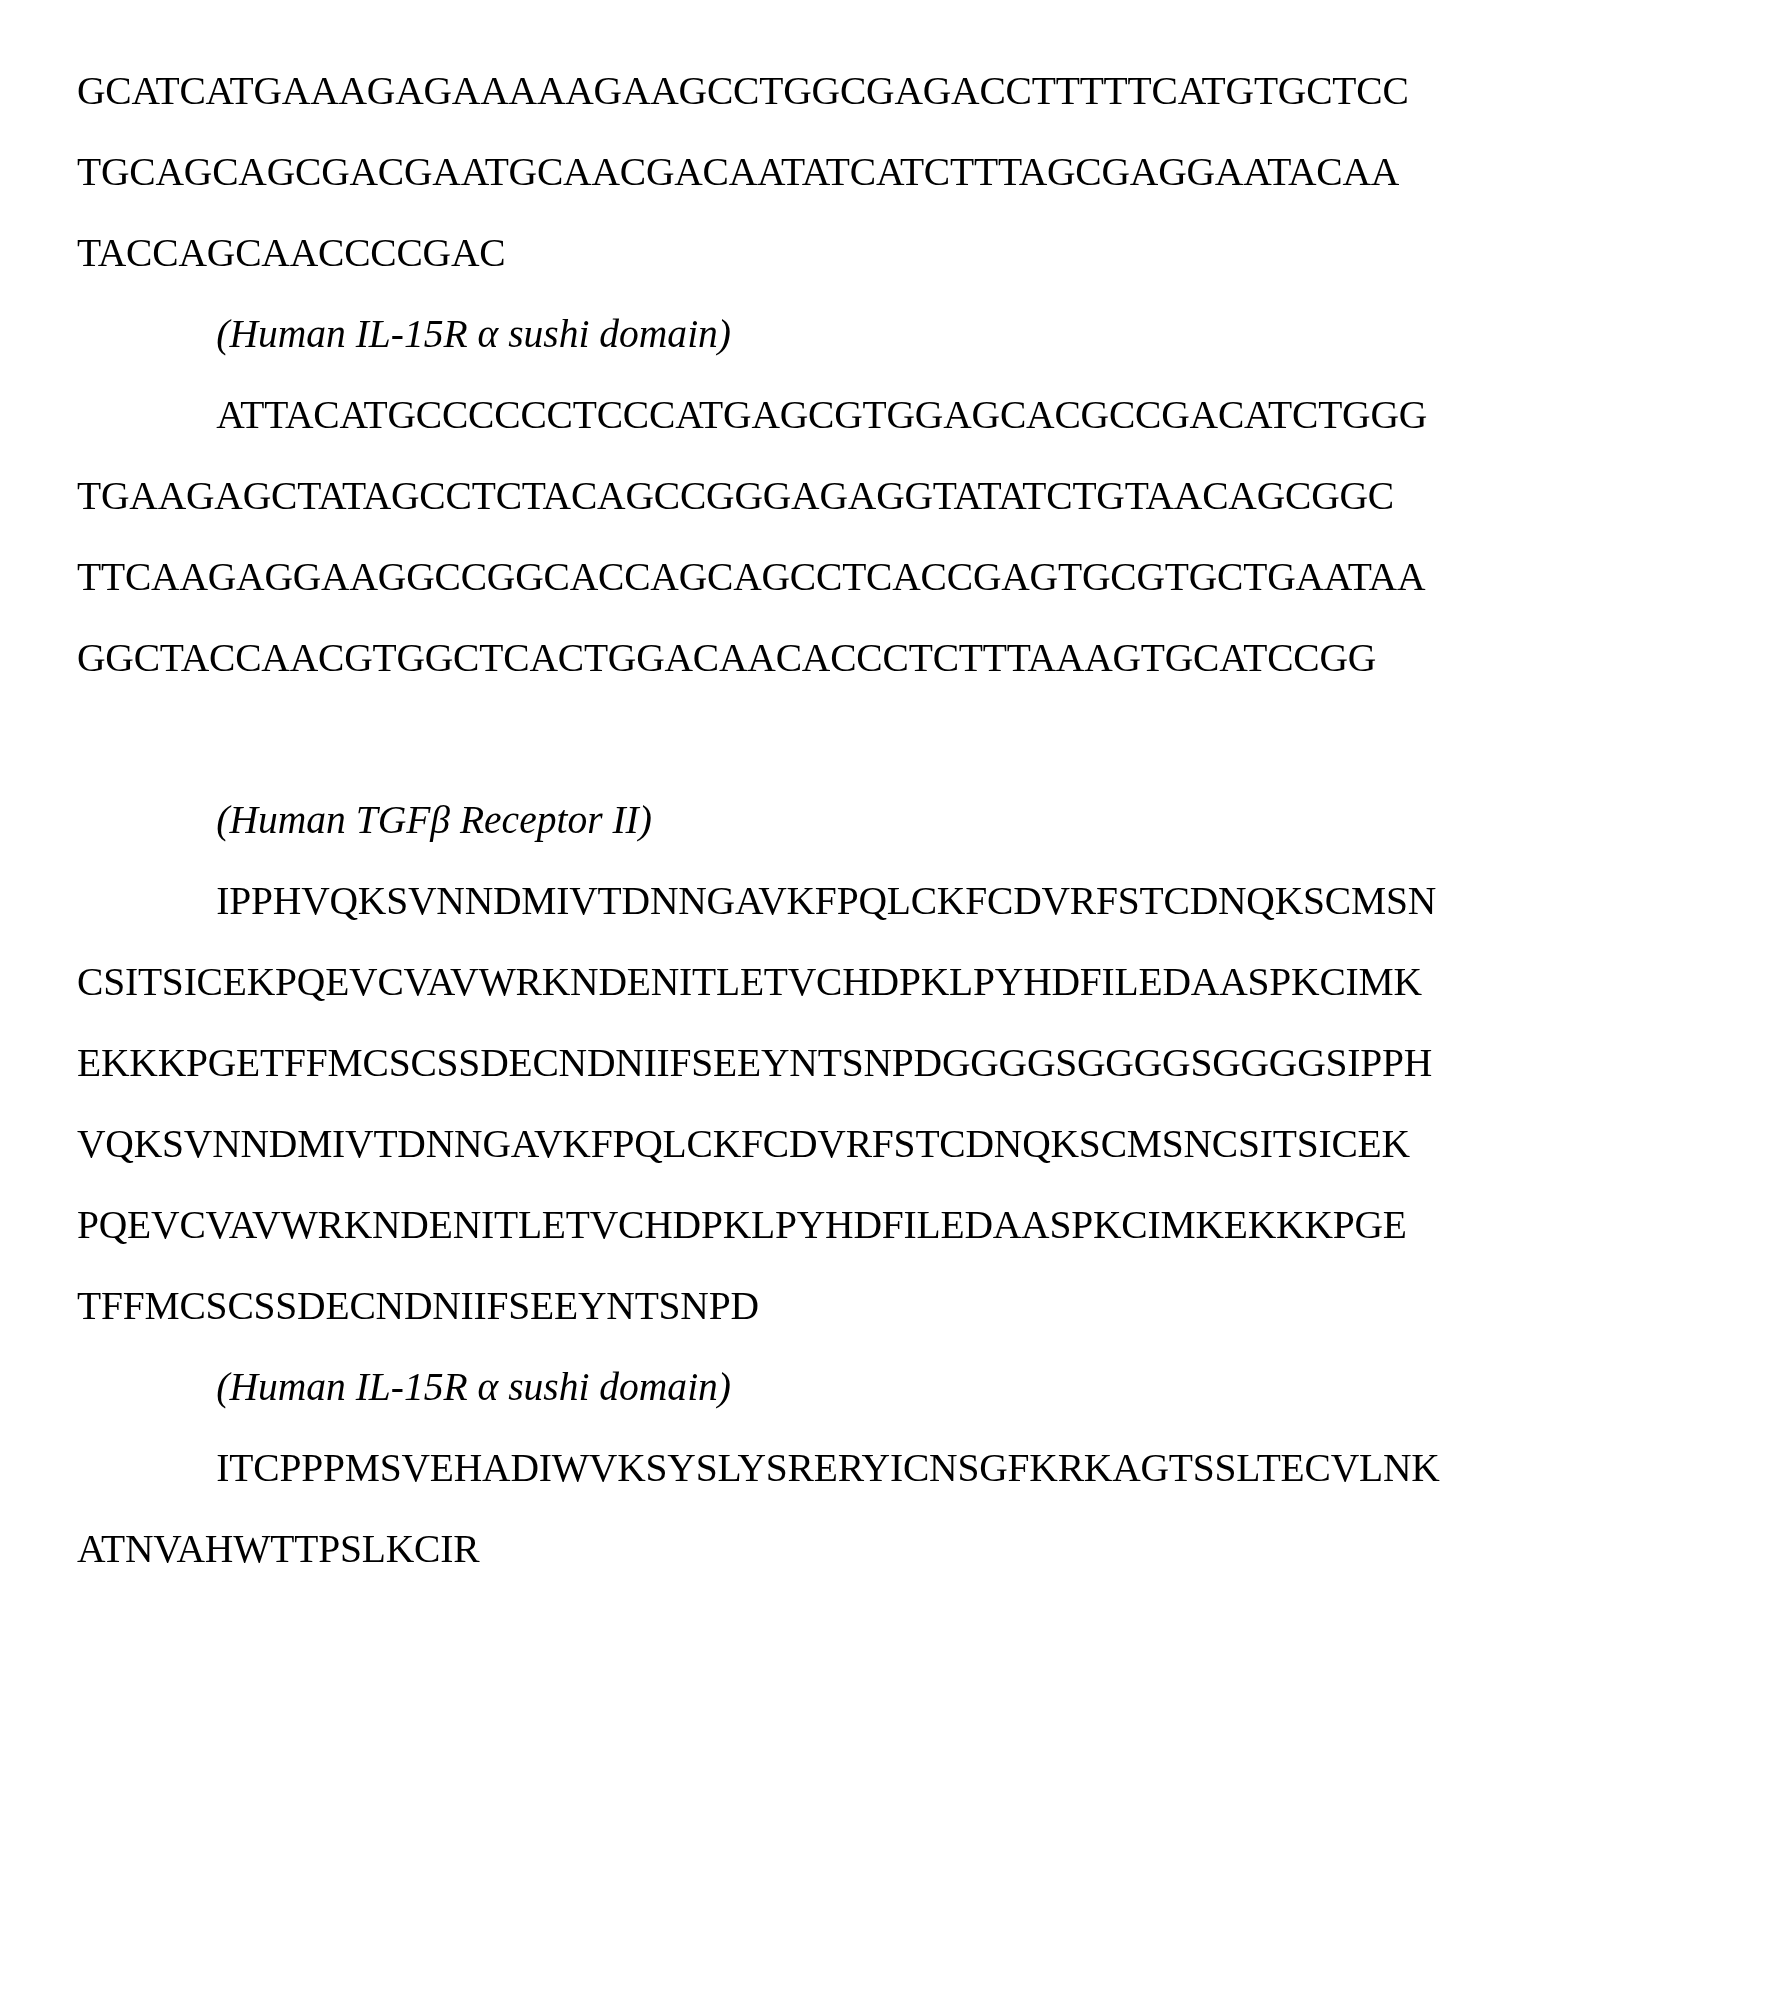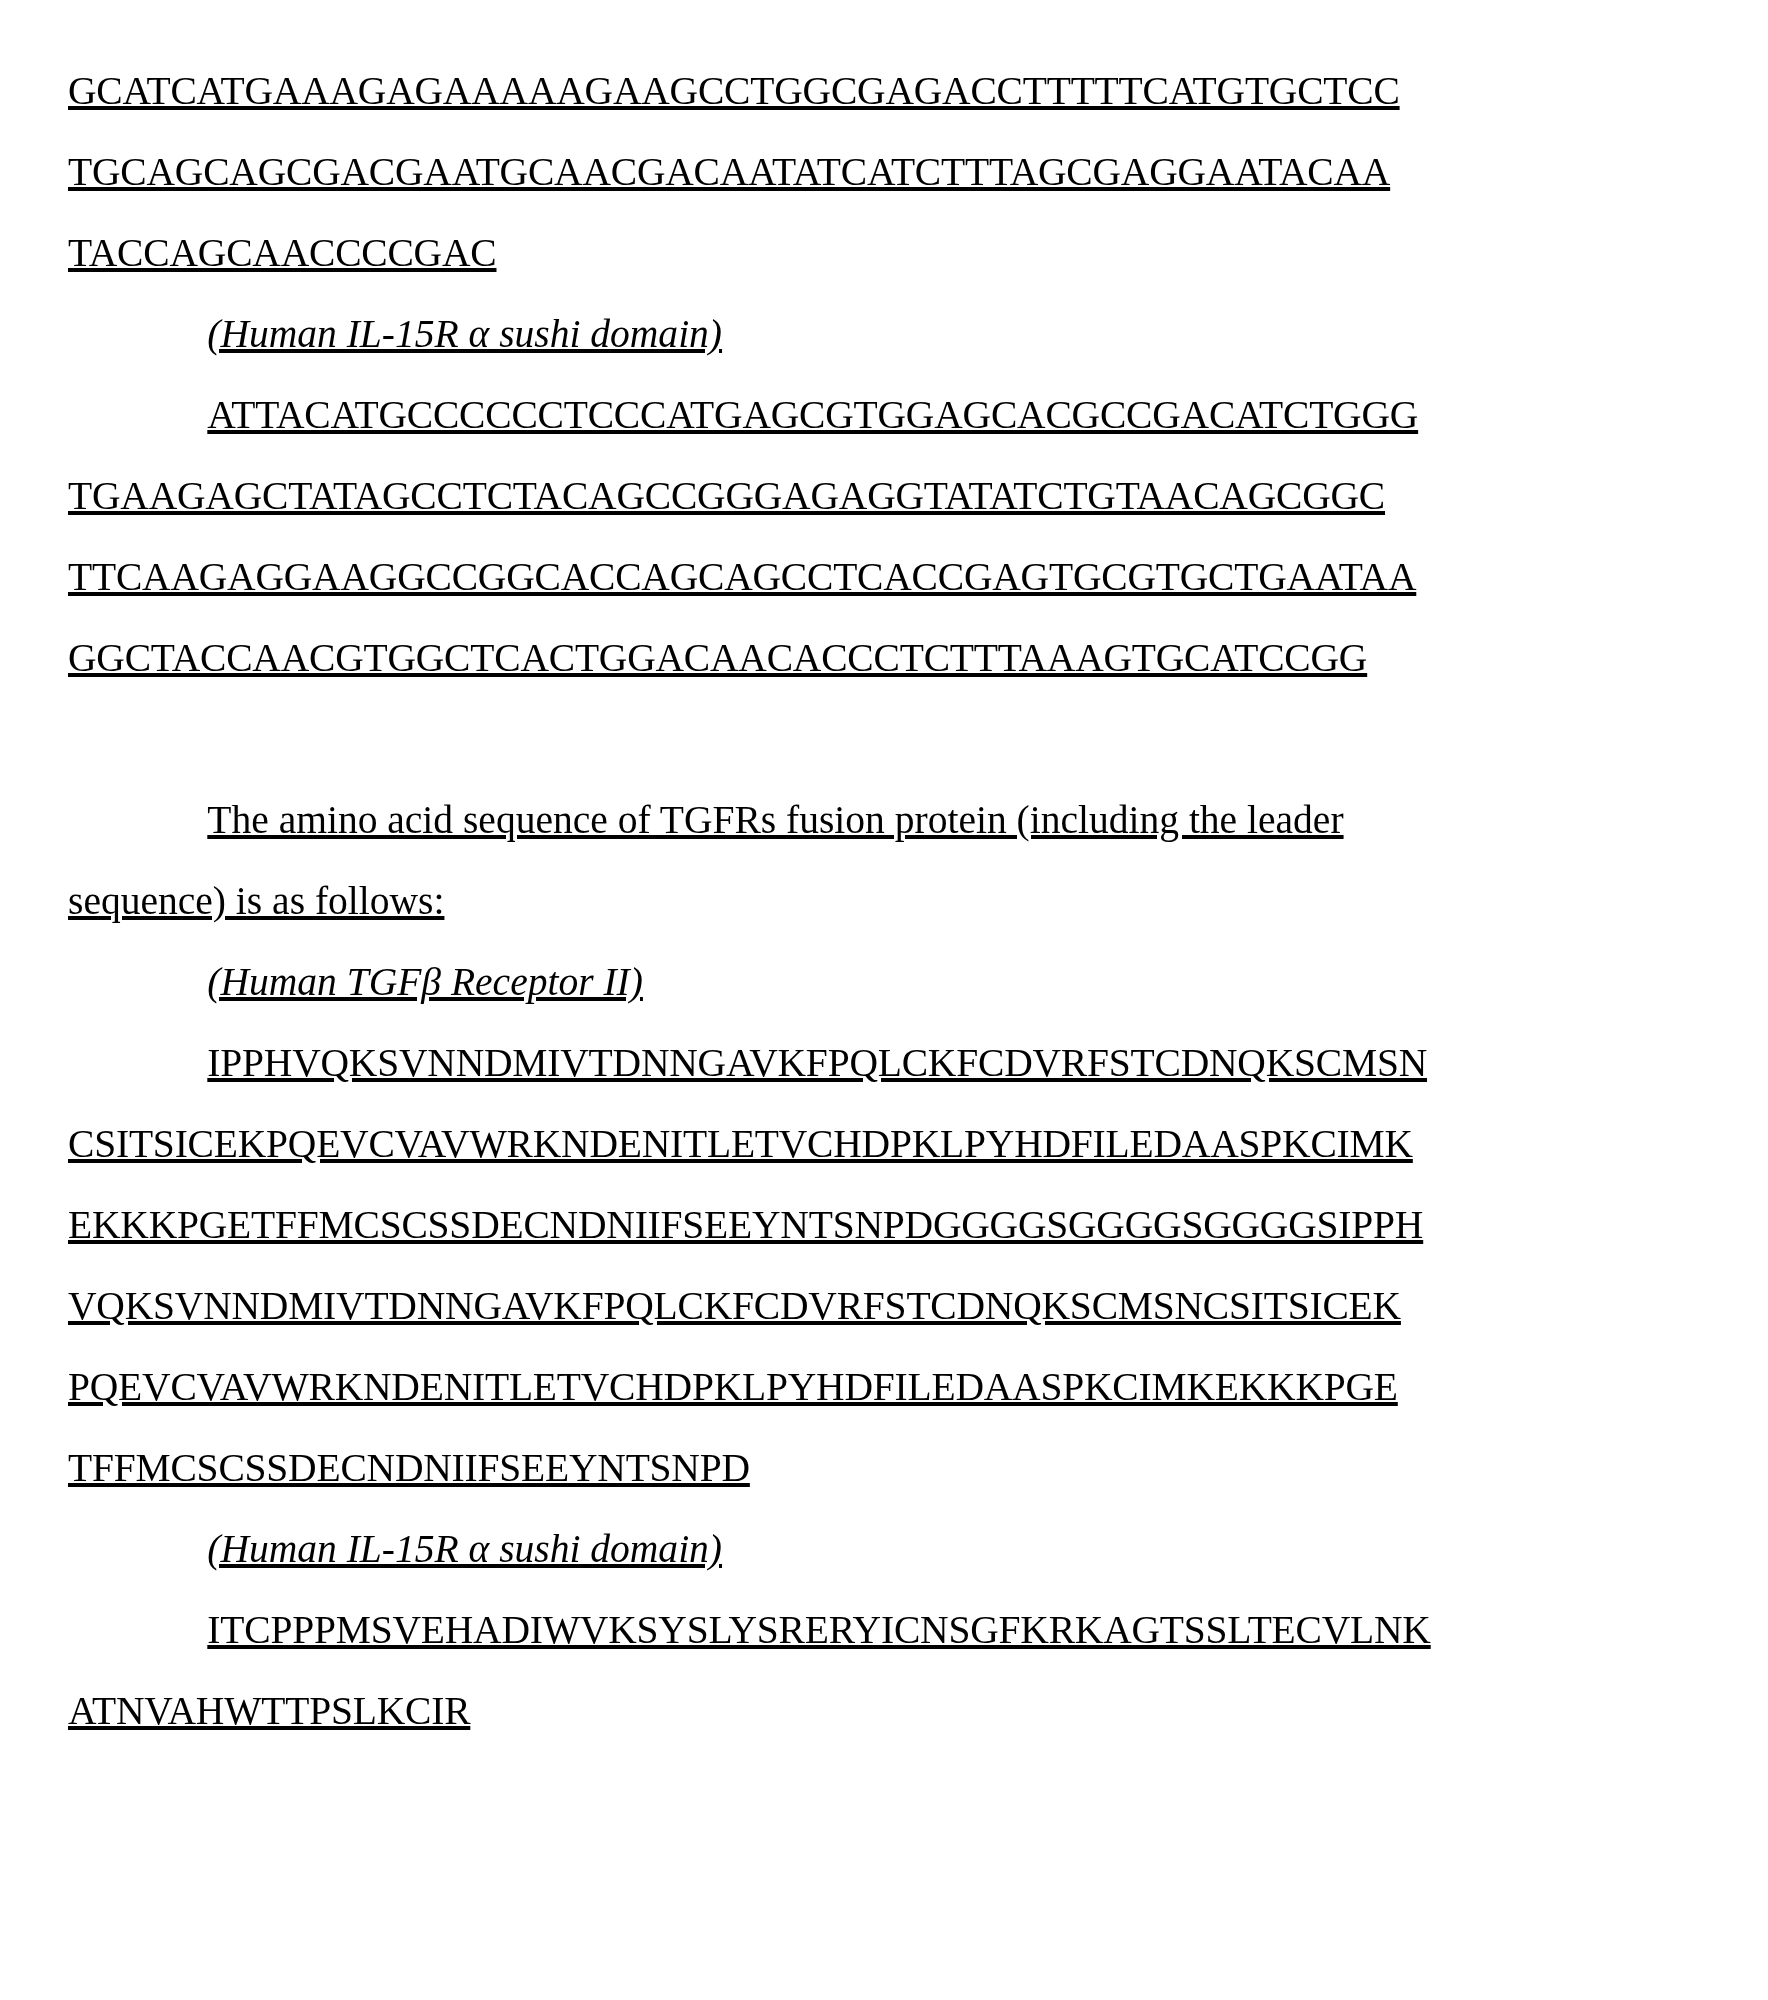--- a/index.html
+++ b/index.html
@@ -10,24 +10,23 @@
     body {
       width: 1768px;
       height: 2000px;
       position: relative;
       overflow: hidden;
       color: #000000;
       font-family: "Liberation Serif", "DejaVu Serif", serif;
     }
     .page {
       position: absolute;
-      left: 68px;
+      left: 77px;
       top: 50px;
       width: 1660px;
-      text-decoration: underline;
     }
     .line {
       font-size: 40px;
       line-height: 81px;
       height: 81px;
       white-space: nowrap;
       letter-spacing: 0px;
       transform-origin: left center;
     }
     .indent {
@@ -57,24 +56,20 @@
   <section>
     <div class="line indent italic" style="transform: scaleX(0.988);">(Human IL-15R α sushi domain)</div>
     <div class="line indent seq" style="transform: scaleX(0.988);">ATTACATGCCCCCCTCCCATGAGCGTGGAGCACGCCGACATCTGGG</div>
     <div class="line seq" style="transform: scaleX(0.988);">TGAAGAGCTATAGCCTCTACAGCCGGGAGAGGTATATCTGTAACAGCGGC</div>
     <div class="line seq" style="transform: scaleX(0.988);">TTCAAGAGGAAGGCCGGCACCAGCAGCCTCACCGAGTGCGTGCTGAATAA</div>
     <div class="line seq" style="transform: scaleX(0.988);">GGCTACCAACGTGGCTCACTGGACAACACCCTCTTTAAAGTGCATCCGG</div>
   </section>
 
   <div class="gap"></div>
 
-  <section>
-    <div class="line indent" style="transform: scaleX(0.988);">The amino acid sequence of TGFRs fusion protein (including the leader</div>
-    <div class="line" style="transform: scaleX(0.988);">sequence) is as follows:</div>
-  </section>
 
 
   <section>
     <div class="line indent italic" style="transform: scaleX(0.988);">(Human TGFβ Receptor II)</div>
     <div class="line indent seq" style="transform: scaleX(0.988);">IPPHVQKSVNNDMIVTDNNGAVKFPQLCKFCDVRFSTCDNQKSCMSN</div>
     <div class="line seq" style="transform: scaleX(0.988);">CSITSICEKPQEVCVAVWRKNDENITLETVCHDPKLPYHDFILEDAASPKCIMK</div>
     <div class="line seq" style="transform: scaleX(0.988);">EKKKPGETFFMCSCSSDECNDNIIFSEEYNTSNPDGGGGSGGGGSGGGGSIPPH</div>
     <div class="line seq" style="transform: scaleX(0.988);">VQKSVNNDMIVTDNNGAVKFPQLCKFCDVRFSTCDNQKSCMSNCSITSICEK</div>
     <div class="line seq" style="transform: scaleX(0.988);">PQEVCVAVWRKNDENITLETVCHDPKLPYHDFILEDAASPKCIMKEKKKPGE</div>
     <div class="line seq" style="transform: scaleX(0.988);">TFFMCSCSSDECNDNIIFSEEYNTSNPD</div>

